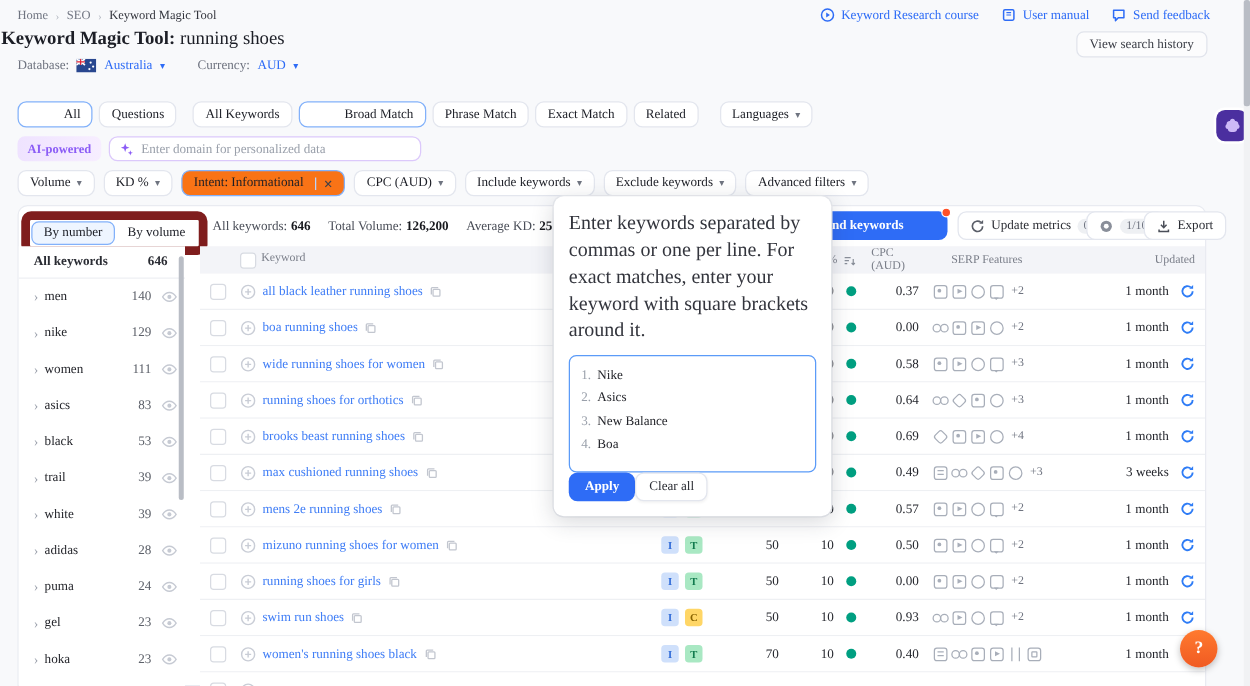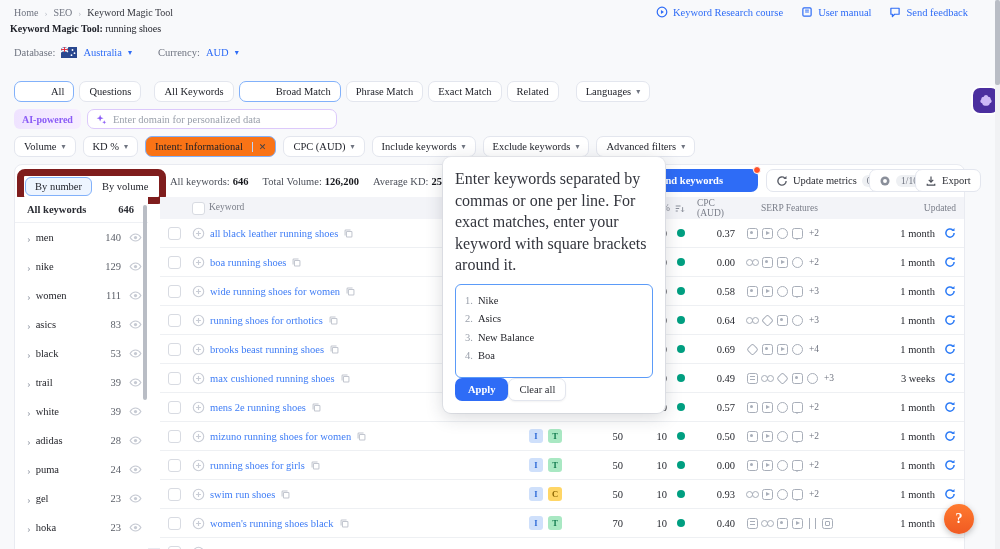--- a/index.html
+++ b/index.html
@@ -10,21 +10,21 @@
   .row{display:flex;align-items:center;}
   .icon{display:inline-flex;align-items:center;justify-content:center;line-height:0;}
 
   
   #breadcrumb{top:7px;left:14px;gap:6px;color:#6f7480;font-size:10px;}
   #breadcrumb .crumb-sep{color:#b9bdc6;font-size:9px;}
   #breadcrumb .crumb-last{color:#33353d;}
   #top-links{top:6px;right:32px;gap:18px;}
   .top-link{display:flex;align-items:center;gap:5px;color:#2e6cf6;font-size:10.5px;cursor:pointer;}
 
-  #title-row{top:23px;left:10px;font-size:10px;}
+  #title-row{top:23px;left:1px;font-size:15px;}
   #title-row b{font-weight:bold;}
   #view-history{top:25px;right:34px;height:21px;padding:0 10px;border:1px solid #e1e4ec;border-radius:6px;
     background:#fcfcfd;color:#3c3f48;font-size:10.5px;display:flex;align-items:center;}
   #meta-row{top:47px;left:14px;gap:6px;color:#6f7480;}
   .blue{color:#2e6cf6;}
   .chev{font-size:8px;color:#6f7480;}
   .chev.blue{color:#2e6cf6;}
 
   
   #tabs{top:81px;left:14px;gap:5px;}
@@ -175,20 +175,23 @@
             <path d="M2.5 3h11v8h-6l-3 3v-3h-2z" fill="none" stroke="#2e6cf6" stroke-width="1.6" stroke-linejoin="round"></path>
           </svg>
         </span>
         <span>Send feedback</span>
       </span>
     </div>
 
   <div id="title-row" class="abs">
     <b>Keyword Magic Tool:</b><span> running shoes</span>
   </div>
+  <div id="view-history" class="abs">
+    <span>View search history</span>
+  </div>
 
   <div id="meta-row" class="abs row">
     <span>Database:</span>
     <span class="icon" id="au-flag">
         <svg width="16" height="11" viewBox="0 0 16 11">
           <rect width="16" height="11" fill="#29478f"></rect>
           <path d="M0 0l7 5M7 0L0 5" stroke="#fff" stroke-width="1.3"></path>
           <path d="M3.5 0v5M0 2.5h7" stroke="#fff" stroke-width="1.8"></path>
           <path d="M3.5 0v5M0 2.5h7" stroke="#d23" stroke-width="0.9"></path>
           <circle cx="11.5" cy="3" r="0.9" fill="#fff"></circle>

